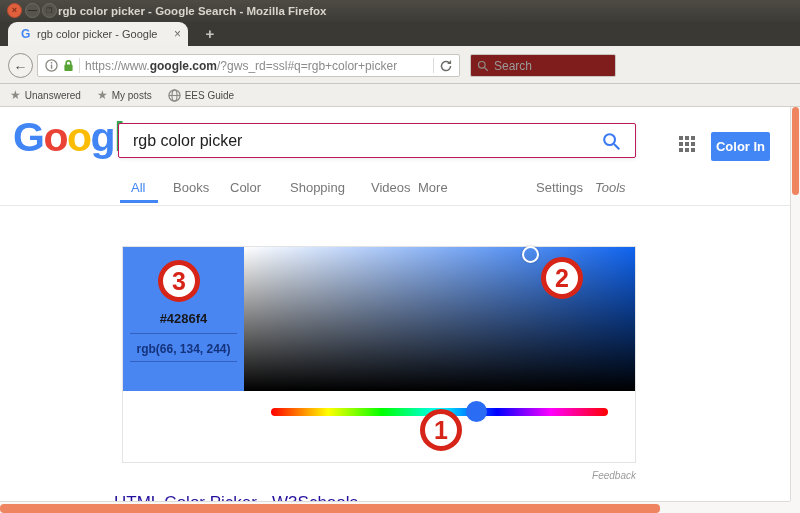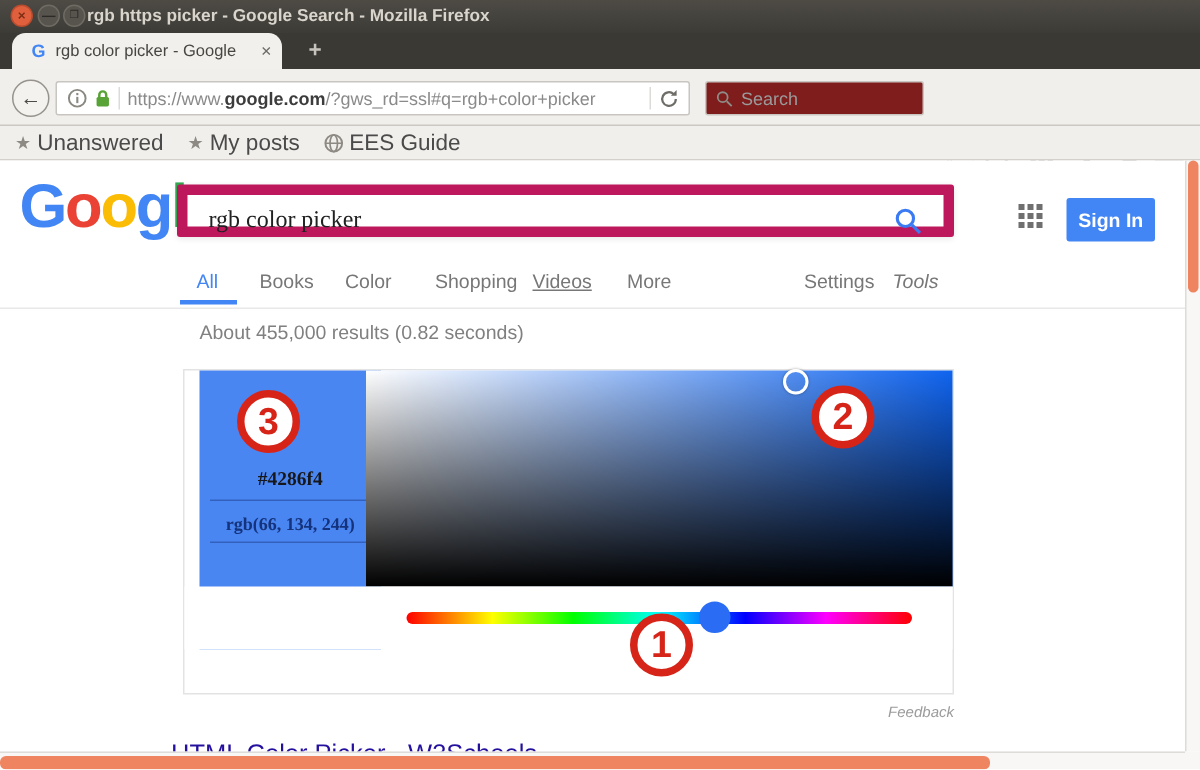--- a/index.html
+++ b/index.html
@@ -48,50 +48,50 @@
   .tbsep { position:absolute; top:56px; width:1px; height:17px; background:#d7d4cf; }
   .star-glyph { font-size:18px; color:#56544e; line-height:20px; }
   .burger { position:absolute; left:770px; top:58px; width:19px; height:3px; background:#4b4945;
             box-shadow:0 5px 0 #4b4945, 0 10px 0 #4b4945; }
 
   
   .bmbar { position:absolute; left:0; top:84px; width:800px; height:23px; background:#f1efeb;
            border-bottom:1px solid #d3d0cb; display:flex; align-items:center; padding-left:10px; }
   .bm { display:flex; align-items:center; margin-right:16px; }
   .bm-star { font-size:12px; color:#8d8a84; margin-right:4px; }
-  .bm-label { font-size:15px; color:#4a4a4a; }
+  .bm-label { font-size:10px; color:#4a4a4a; }
   .bm svg { margin-right:4px; }
 
   
   .content { position:absolute; left:0; top:107px; width:790px; height:406px;
              background:#fff; overflow:hidden; }
   .glogo { position:absolute; left:13px; top:10px; font-size:41px; font-weight:bold;
            letter-spacing:-1.5px; line-height:40px; }
   .gsearchbox { position:absolute; left:118px; top:16px; width:518px; height:35px;
-                border:7px solid #be185d; border-radius:2px; background:#fff;
-                box-shadow:0 1px 4px rgba(0,0,0,.09);font-family:Liberation Serif, serif; }
+                border:1px solid #be185d; border-radius:2px; background:#fff;
+                box-shadow:0 1px 4px rgba(0,0,0,.09); }
   .gquery { position:absolute; left:14px; top:0; line-height:33px; font-size:16px; color:#212121; }
   .gmag { position:absolute; right:14px; top:8px; }
   .apps-grid { position:absolute; left:679px; top:29px; width:4px; height:4px; background:#6f6f6f;
                box-shadow:6px 0 0 #6f6f6f, 12px 0 0 #6f6f6f,
                           0 6px 0 #6f6f6f, 6px 6px 0 #6f6f6f, 12px 6px 0 #6f6f6f,
                           0 12px 0 #6f6f6f, 6px 12px 0 #6f6f6f, 12px 12px 0 #6f6f6f; }
   .signin { position:absolute; left:711px; top:25px; width:59px; height:29px; border-radius:2px;
             color:#fff; font-size:13px; font-weight:bold; text-align:center; line-height:29px; }
   .gtab { position:absolute; top:73px; font-size:13px; color:#777; }
   .gt-all{left:131px;} .gt-books{left:173px;} .gt-images{left:230px;} .gt-shopping{left:290px;}
-  .gt-videos{left:355px;text-decoration:underline;} .gt-more{left:418px;} .gt-settings{left:536px;} .gt-tools{left:595px;font-style:italic;}
+  .gt-videos{left:371px;} .gt-more{left:418px;} .gt-settings{left:536px;} .gt-tools{left:595px;font-style:italic;}
   .all-underline { position:absolute; left:120px; top:93px; width:38px; height:3px; }
   .gdivider { position:absolute; left:0; top:98px; width:790px; height:1px; background:#e8e8e8; }
   .gstats { position:absolute; left:133px; top:107px; font-size:13px; color:#808080; }
 
   
   .card { position:absolute; left:122px; top:139px; width:514px; height:217px;
           border:1px solid #e3e3e3; background:#fff; }
-  .swatch { position:absolute; left:10px; top:0; width:121px; height:186px;font-family:Liberation Serif, serif; }
+  .swatch { position:absolute; left:0; top:0; width:121px; height:186px; }
   .swatch-hex { position:absolute; left:0; top:64px; width:100%; text-align:center;
                 font-size:13px; font-weight:bold; color:#17181c; }
   .swatch-line { position:absolute; left:7px; right:7px; height:1px; background:rgba(25,50,125,.45); }
   .sl1 { top:86px; } .sl2 { top:114px; }
   .swatch-rgb { position:absolute; left:0; top:95px; width:100%; text-align:center;
                 font-size:12px; font-weight:bold; color:#14337c; }
   .sv-area { position:absolute; left:121px; top:0; right:0; height:144px;
              background:linear-gradient(to bottom, rgba(0,0,0,0), #000),
                         linear-gradient(to right, #ffffff, #1064ef); }
   .sv-marker { position:absolute; left:278px; top:-1px; width:17px; height:17px; border-radius:50%;
@@ -127,21 +127,21 @@
 </style>
 </head>
 <body>
 
 <div class="window">
 
   <div class="titlebar">
     <div class="winbtn close">×</div>
     <div class="winbtn min">—</div>
     <div class="winbtn max">❒</div>
-    <div class="wintitle">rgb https picker - Google Search - Mozilla Firefox</div>
+    <div class="wintitle">rgb color picker - Google Search - Mozilla Firefox</div>
   </div>
 
   <div class="tabbar">
     <div class="tab">
       <span class="tab-favicon">G</span>
       <span class="tab-title">rgb color picker - Google</span>
       <span class="tab-close">×</span>
     </div>
     <div class="newtab">+</div>
   </div>
@@ -246,34 +246,33 @@
       <span class="gquery">rgb color picker</span>
       <span class="gmag">
         <svg width="19" height="19" viewBox="0 0 20 20">
             <circle cx="8" cy="8" r="5.7" fill="none" stroke="#3a7af3" stroke-width="2.2"></circle>
             <line x1="12.6" y1="12.6" x2="18.2" y2="18.2" stroke="#3a7af3" stroke-width="2.2"></line>
           </svg>
       </span>
     </div>
 
     <div class="apps-grid"></div>
-    <div class="signin" style="background-color: rgb(66, 133, 244);">Sign In</div>
+    <div class="signin" style="background-color: rgb(66, 133, 244);">Color In</div>
 
     <span class="gtab gt-all" style="color: rgb(66, 133, 244);">All</span>
     <span class="gtab gt-books">Books</span>
     <span class="gtab gt-images">Color</span>
     <span class="gtab gt-shopping">Shopping</span>
     <span class="gtab gt-videos">Videos</span>
     <span class="gtab gt-more">More</span>
     <span class="gtab gt-settings">Settings</span>
     <span class="gtab gt-tools">Tools</span>
     <div class="all-underline" style="background-color: rgb(66, 133, 244);"></div>
     <div class="gdivider"></div>
 
-    <div class="gstats">About 455,000 results (0.82 seconds)</div>
 
     <div class="card">
       <div class="swatch" style="background-color: rgb(74, 134, 242);">
         <div class="swatch-hex">#4286f4</div>
         <div class="swatch-line sl1"></div>
         <div class="swatch-rgb">rgb(66, 134, 244)</div>
         <div class="swatch-line sl2"></div>
       </div>
       <div class="sv-area">
         <div class="sv-marker"></div>

